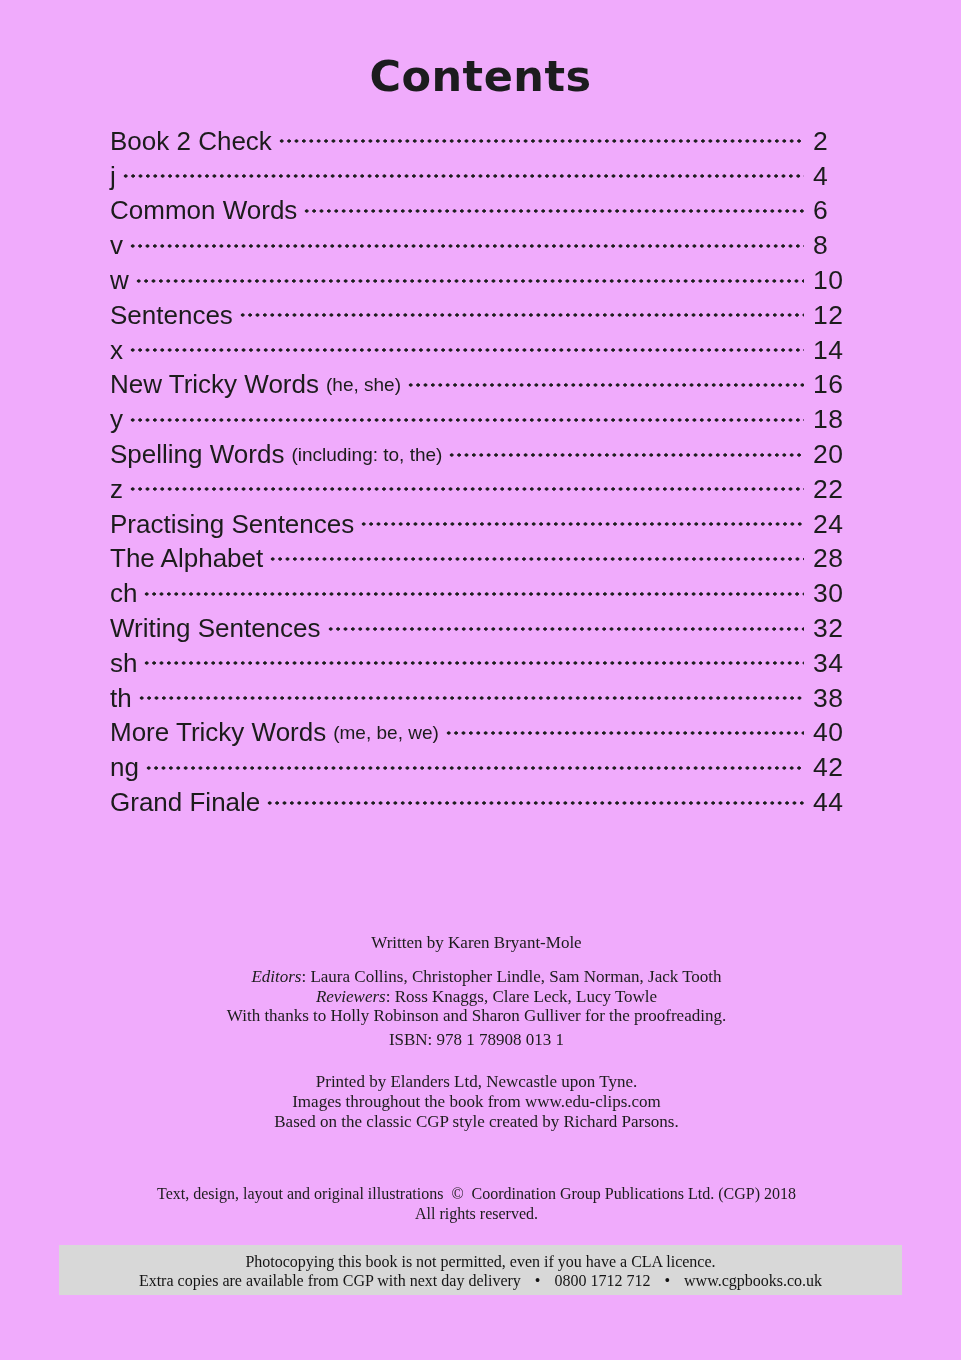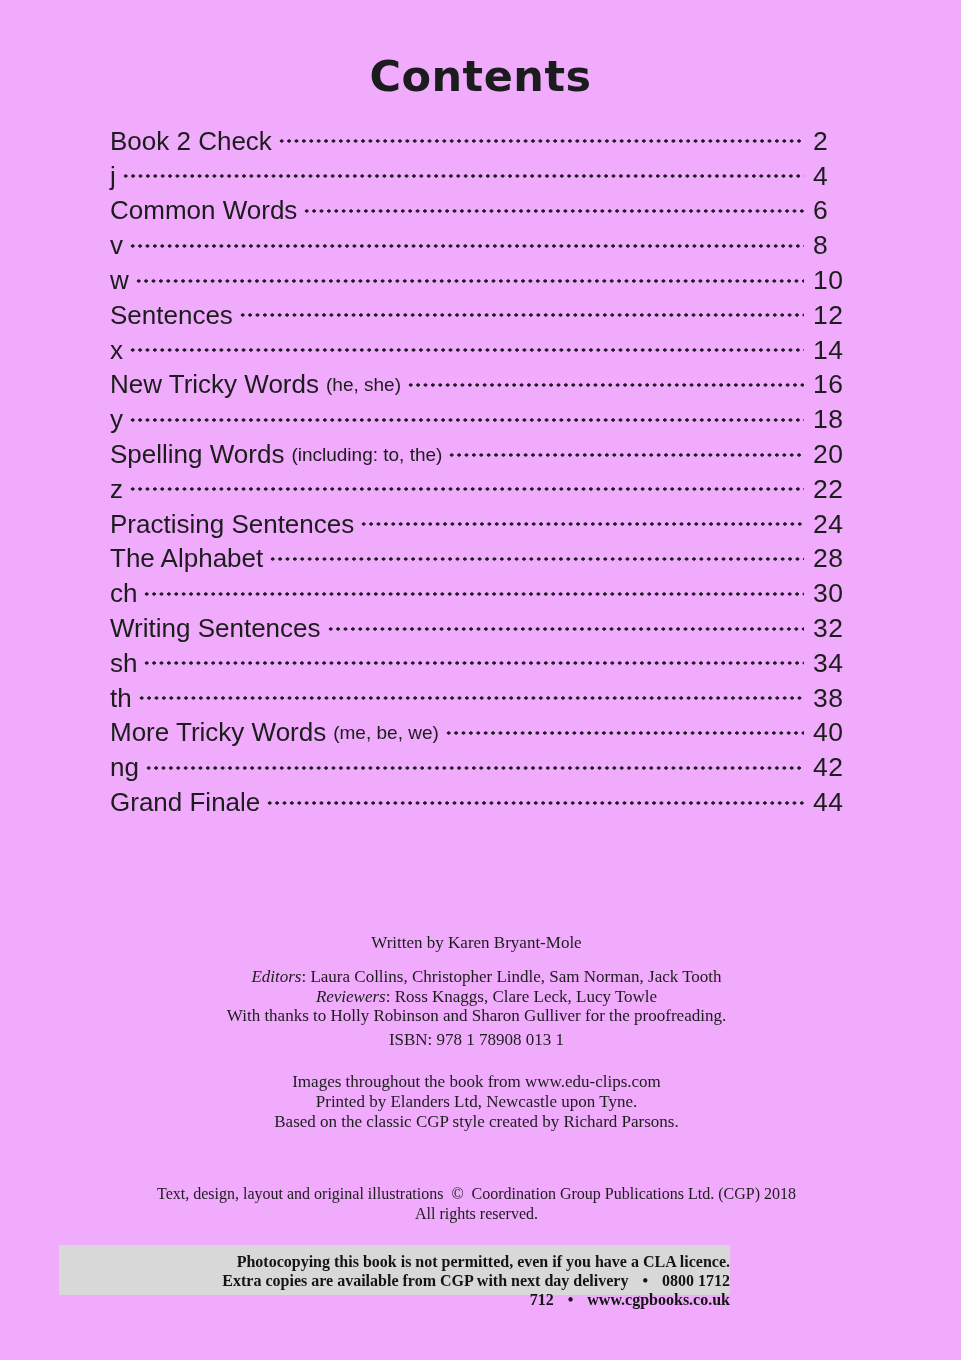--- a/index.html
+++ b/index.html
@@ -82,26 +82,26 @@
   .c-isbn      { top: 1030px; font-size: 17px; line-height: 20px; }
   .c-production{ top: 1072px; font-size: 17px; line-height: 20px; }
   .c-copyright { top: 1184px; font-size: 16px; line-height: 20px; }
   .credits-block i { font-style: italic; margin-left: 20px; }
 
   
   .footer-bar {
     position: absolute;
     top: 1245px;
     left: 59px;
-    width: 671px;
+    width: 843px;
     height: 50px;
     background: #d8d8d8;
-    text-align: right;
+    text-align: center;
     font-family: "Liberation Serif", serif;
-    font-weight: 700;
+    font-weight: 400;
     font-size: 16px;
     line-height: 19px;
     color: #141414;
     padding-top: 7px;
   }
   .footer-bar .sep { margin: 0 14px; }
 </style>
 </head>
 <body>
 
@@ -219,22 +219,22 @@
 
   <div class="credits-block c-editorial">
     <p><i>Editors</i><span>: Laura Collins, Christopher Lindle, Sam Norman, Jack Tooth</span></p>
     <p><i>Reviewers</i><span>: Ross Knaggs, Clare Leck, Lucy Towle</span></p>
     <p>With thanks to Holly Robinson and Sharon Gulliver for the proofreading.</p>
   </div>
 
   <p class="credits-block c-isbn">ISBN: 978 1 78908 013 1</p>
 
   <div class="credits-block c-production">
+    <p>Printed by Elanders Ltd, Newcastle upon Tyne.</p>
     <p>Images throughout the book from www.edu-clips.com</p>
-    <p>Printed by Elanders Ltd, Newcastle upon Tyne.</p>
     <p>Based on the classic CGP style created by Richard Parsons.</p>
   </div>
 
   <div class="credits-block c-copyright">
     <p>Text, design, layout and original illustrations © Coordination Group Publications Ltd. (CGP) 2018</p>
     <p>All rights reserved.</p>
   </div>
 
   <div class="footer-bar" style="background: rgb(216, 216, 216);">
     <p>Photocopying this book is not permitted, even if you have a CLA licence.</p>

